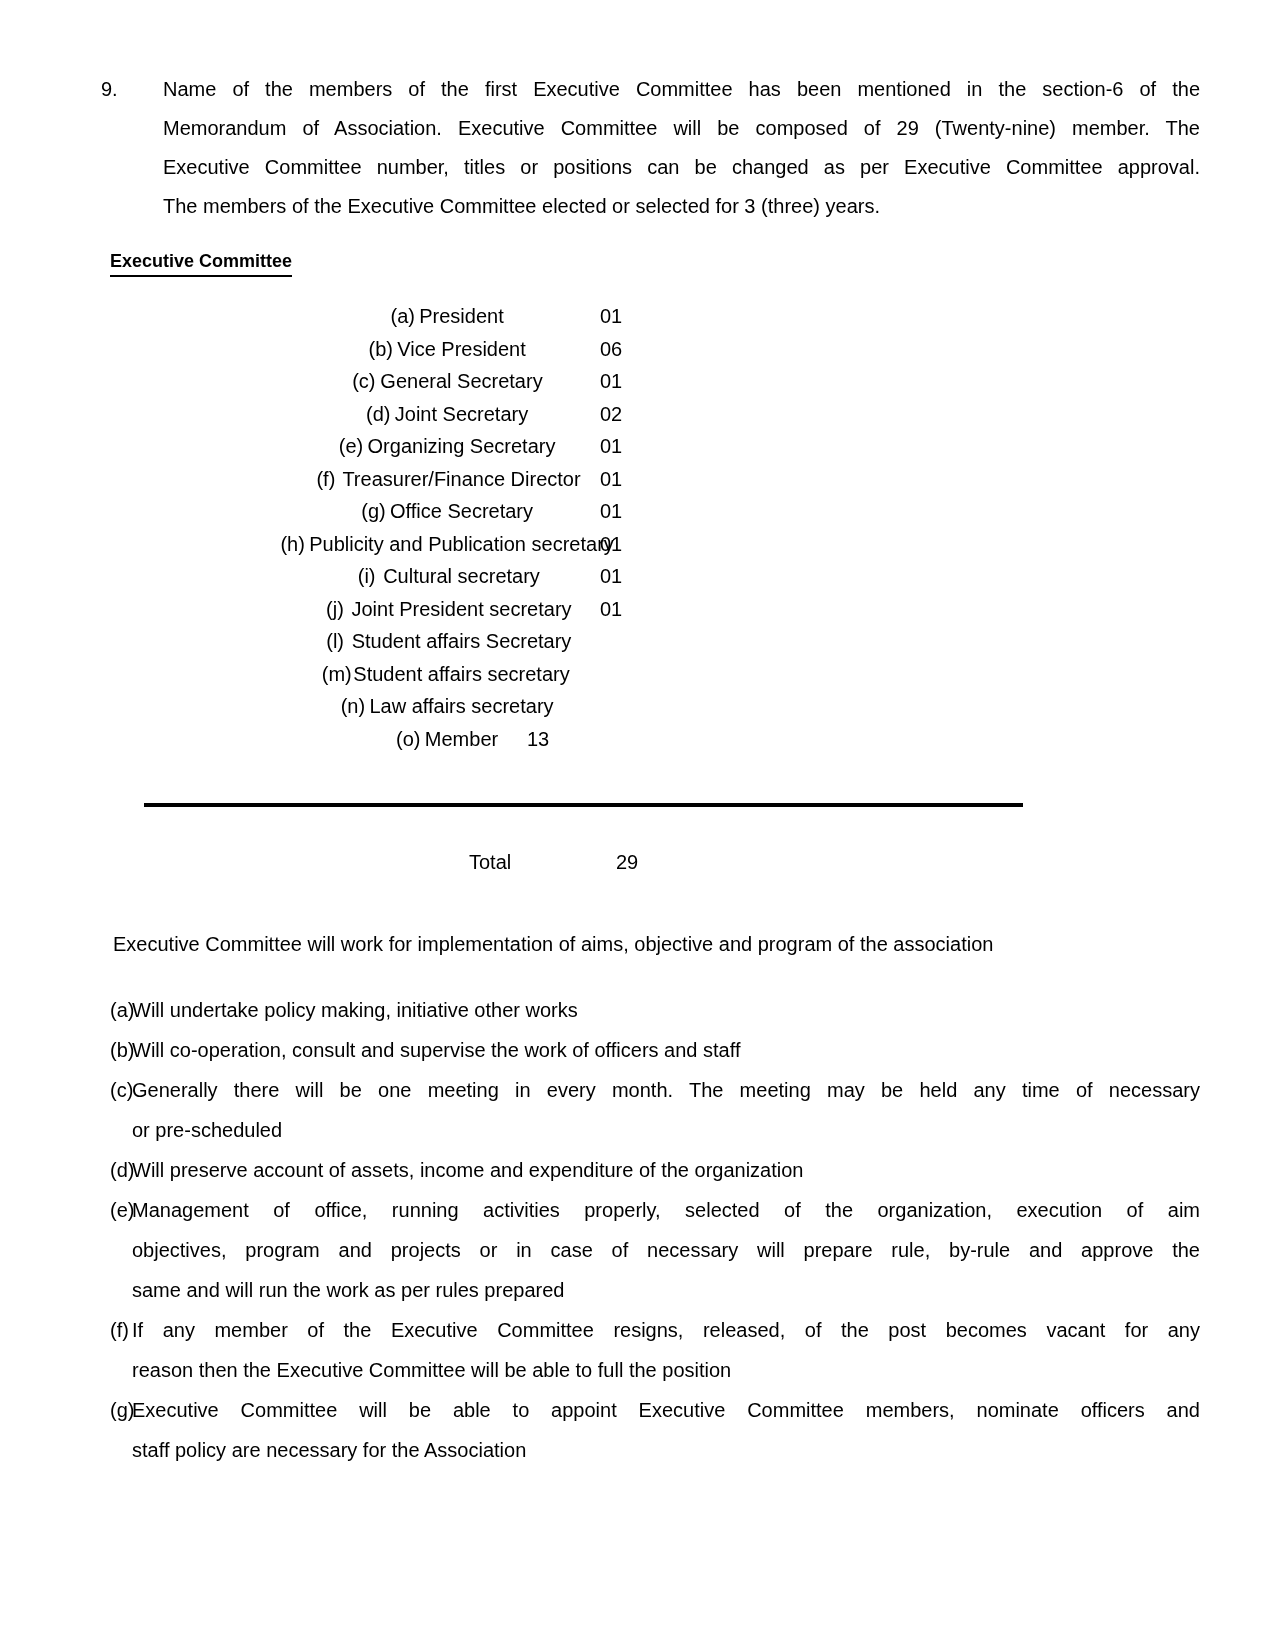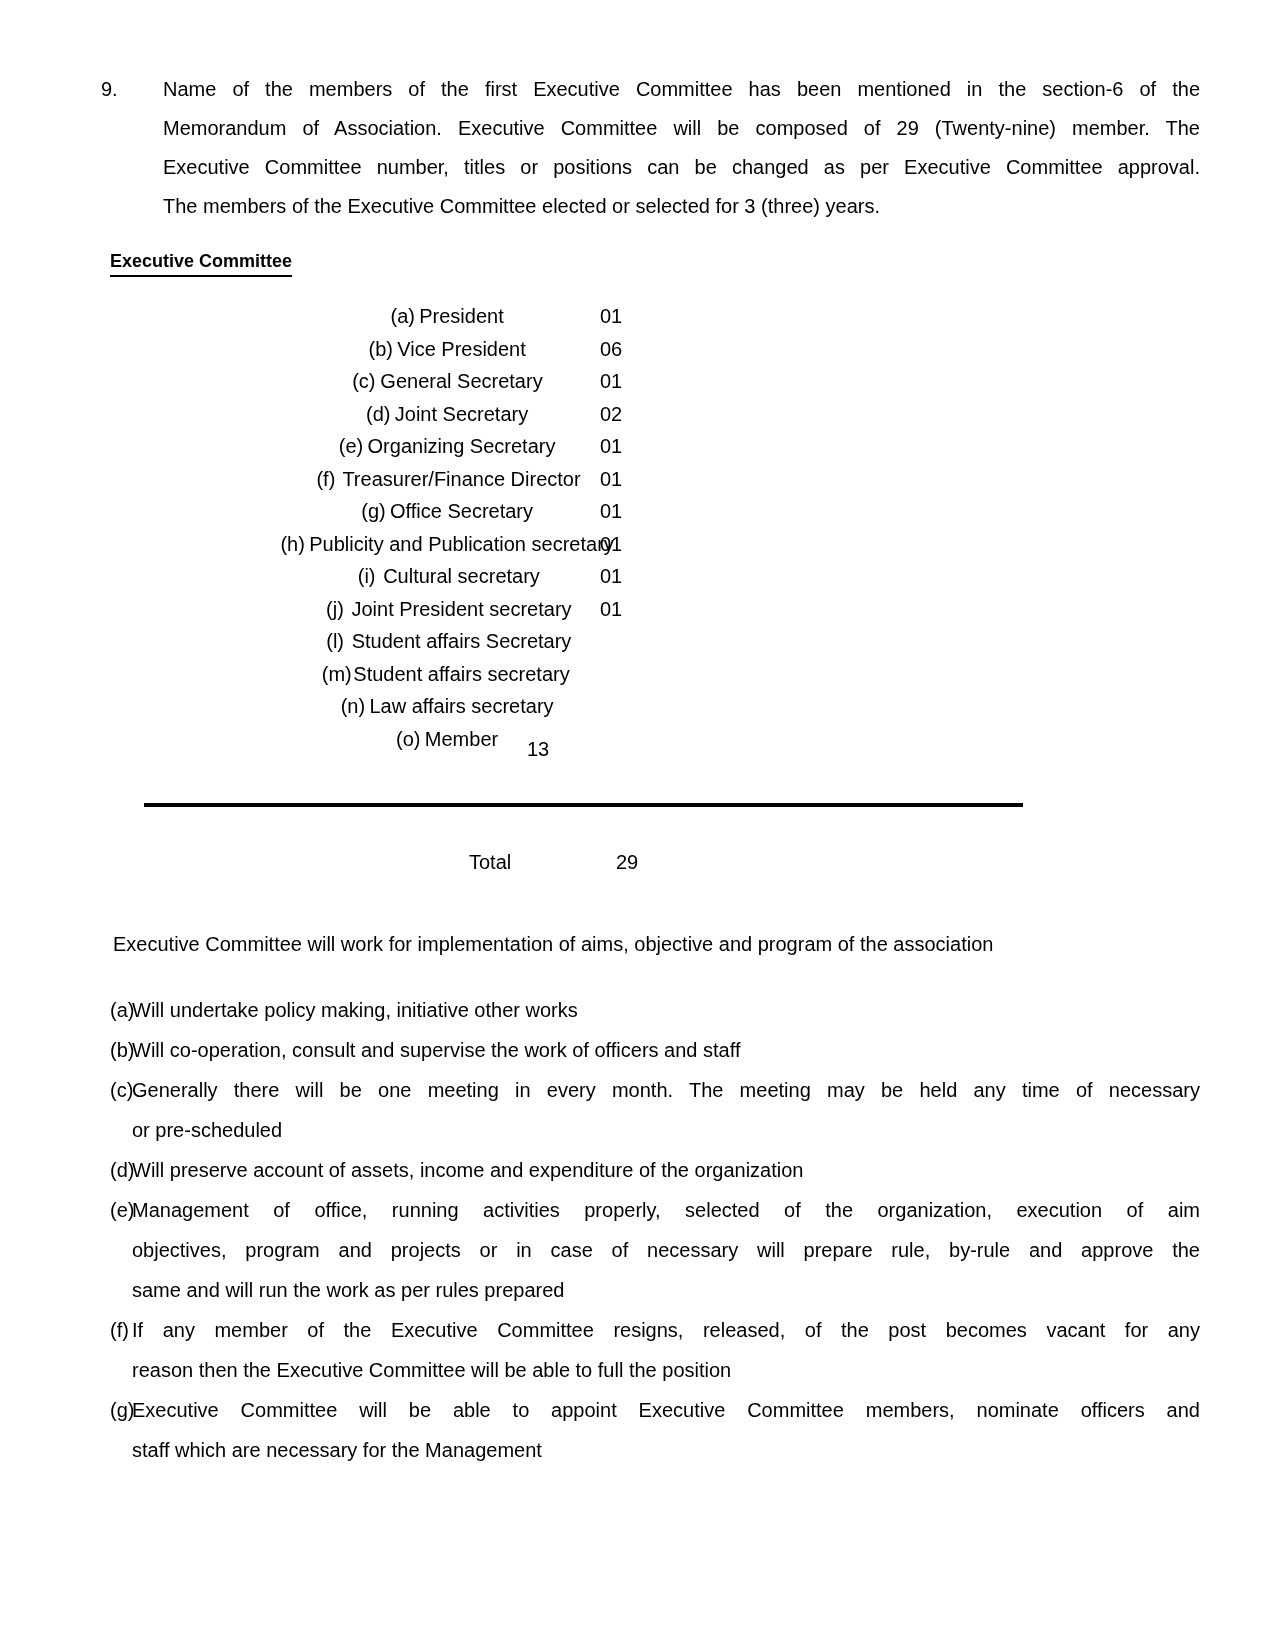--- a/index.html
+++ b/index.html
@@ -60,21 +60,21 @@
   }
   .crow {
     position: relative;
     height: 32.5px;
     line-height: 32.5px;
     white-space: nowrap;
     text-align: center;
   }
   .cmark { display: inline-block; width: 33px; }
   .ccount { position: absolute; left: 455px; top: 0; }
-  .crow.member-row .ccount { left: 382px; margin-top: 10px; }
+  .crow.member-row .ccount { left: 382px; }
 
   
   .total-rule {
     position: absolute;
     left: 144px;
     top: 803px;
     width: 879px;
     height: 4px;
     background: #000000;
   }
@@ -231,17 +231,17 @@
       <div class="dline">same and will run the work as per rules prepared</div>
     </div>
     <div class="duty">
       <span class="dmark">(f)</span>
       <div class="dline fj">If any member of the Executive Committee resigns, released, of the post becomes vacant for any</div>
       <div class="dline">reason then the Executive Committee will be able to full the position</div>
     </div>
     <div class="duty">
       <span class="dmark">(g)</span>
       <div class="dline fj">Executive Committee will be able to appoint Executive Committee members, nominate officers and</div>
-      <div class="dline">staff which are necessary for the Management</div>
+      <div class="dline">staff policy are necessary for the Association</div>
     </div>
   </div>
 
 </div>
 
 </body></html>

